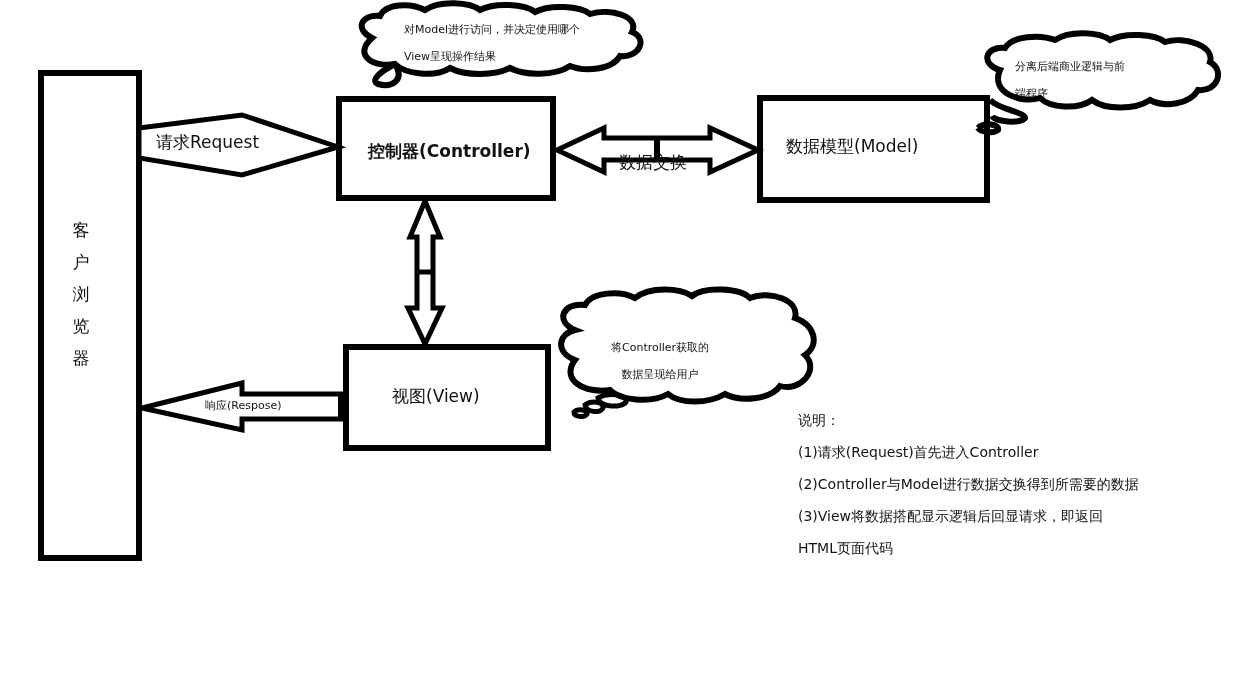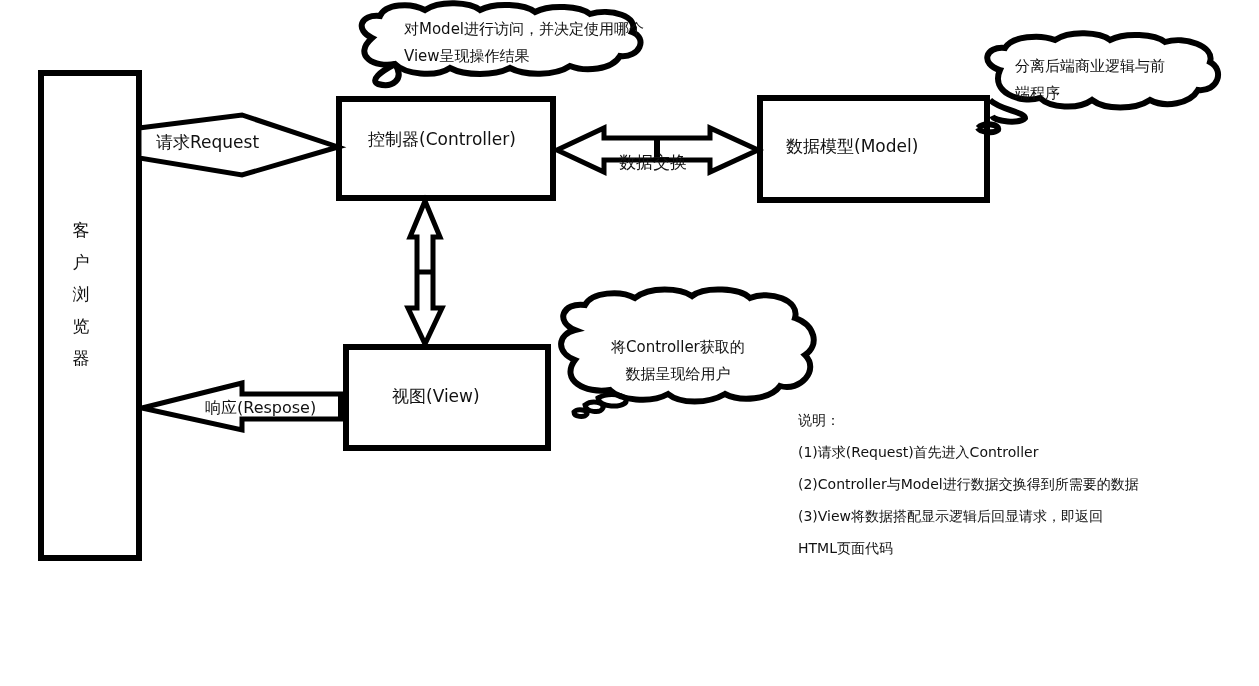--- a/index.html
+++ b/index.html
@@ -1,21 +1,21 @@
 <!DOCTYPE html>
 <html><head>
 <meta charset="utf-8">
 <style>
   html, body { margin: 0; padding: 0; background: #ffffff; }
   body { width: 1259px; height: 686px; position: relative; overflow: hidden;
          font-family: "DejaVu Sans", "Liberation Sans", sans-serif; color: #111; }
   svg.canvas { position: absolute; left: 0; top: 0; }
   .lbl { position: absolute; white-space: nowrap; color: #111; }
   .box-label { font-size: 17px; }
-  .small { font-size: 15px; line-height: 27px; }
+  .small { font-size: 11px; line-height: 27px; }
   .vertical { font-size: 17px; line-height: 32px; width: 20px; text-align: center; }
   .notes { position: absolute; left: 798px; top: 404px; font-size: 14px; line-height: 32px; }
   .notes div { white-space: nowrap; }
 </style>
 </head>
 <body>
 
 <svg class="canvas" width="1259" height="686" viewBox="0 0 1259 686">
   <g fill="none" stroke="#000" stroke-linejoin="miter">
 
@@ -50,27 +50,27 @@
 </svg>
 
 <div class="lbl vertical" style="left:71px; top:214px;">
   <div>客</div>
   <div>户</div>
   <div>浏</div>
   <div>览</div>
   <div>器</div>
 </div>
 
-<div class="lbl box-label" style="left:368px; top:128px;">控制器(Controller)</div>
+<div class="lbl box-label" style="left:368px; top:140px;font-weight:bold;">控制器(Controller)</div>
 <div class="lbl box-label" style="left:786px; top:135px;">数据模型(Model)</div>
 <div class="lbl box-label" style="left:392px; top:385px;">视图(View)</div>
 
 <div class="lbl box-label" style="left:156px; top:131px;">请求Request</div>
 <div class="lbl box-label" style="left:619px; top:114px;margin-top:37px;">数据交换</div>
-<div class="lbl" style="left:205px; top:398px; font-size:16px;">响应(Respose)</div>
+<div class="lbl" style="left:205px; top:398px; font-size:11px;">响应(Respose)</div>
 
 <div class="lbl small" style="left:404px; top:16px;">
   <div>对Model进行访问，并决定使用哪个</div>
   <div>View呈现操作结果</div>
 </div>
 <div class="lbl small" style="left:1015px; top:53px;">
   <div>分离后端商业逻辑与前</div>
   <div>端程序</div>
 </div>
 <div class="lbl small" style="left:611px; top:334px;text-align:center;">

